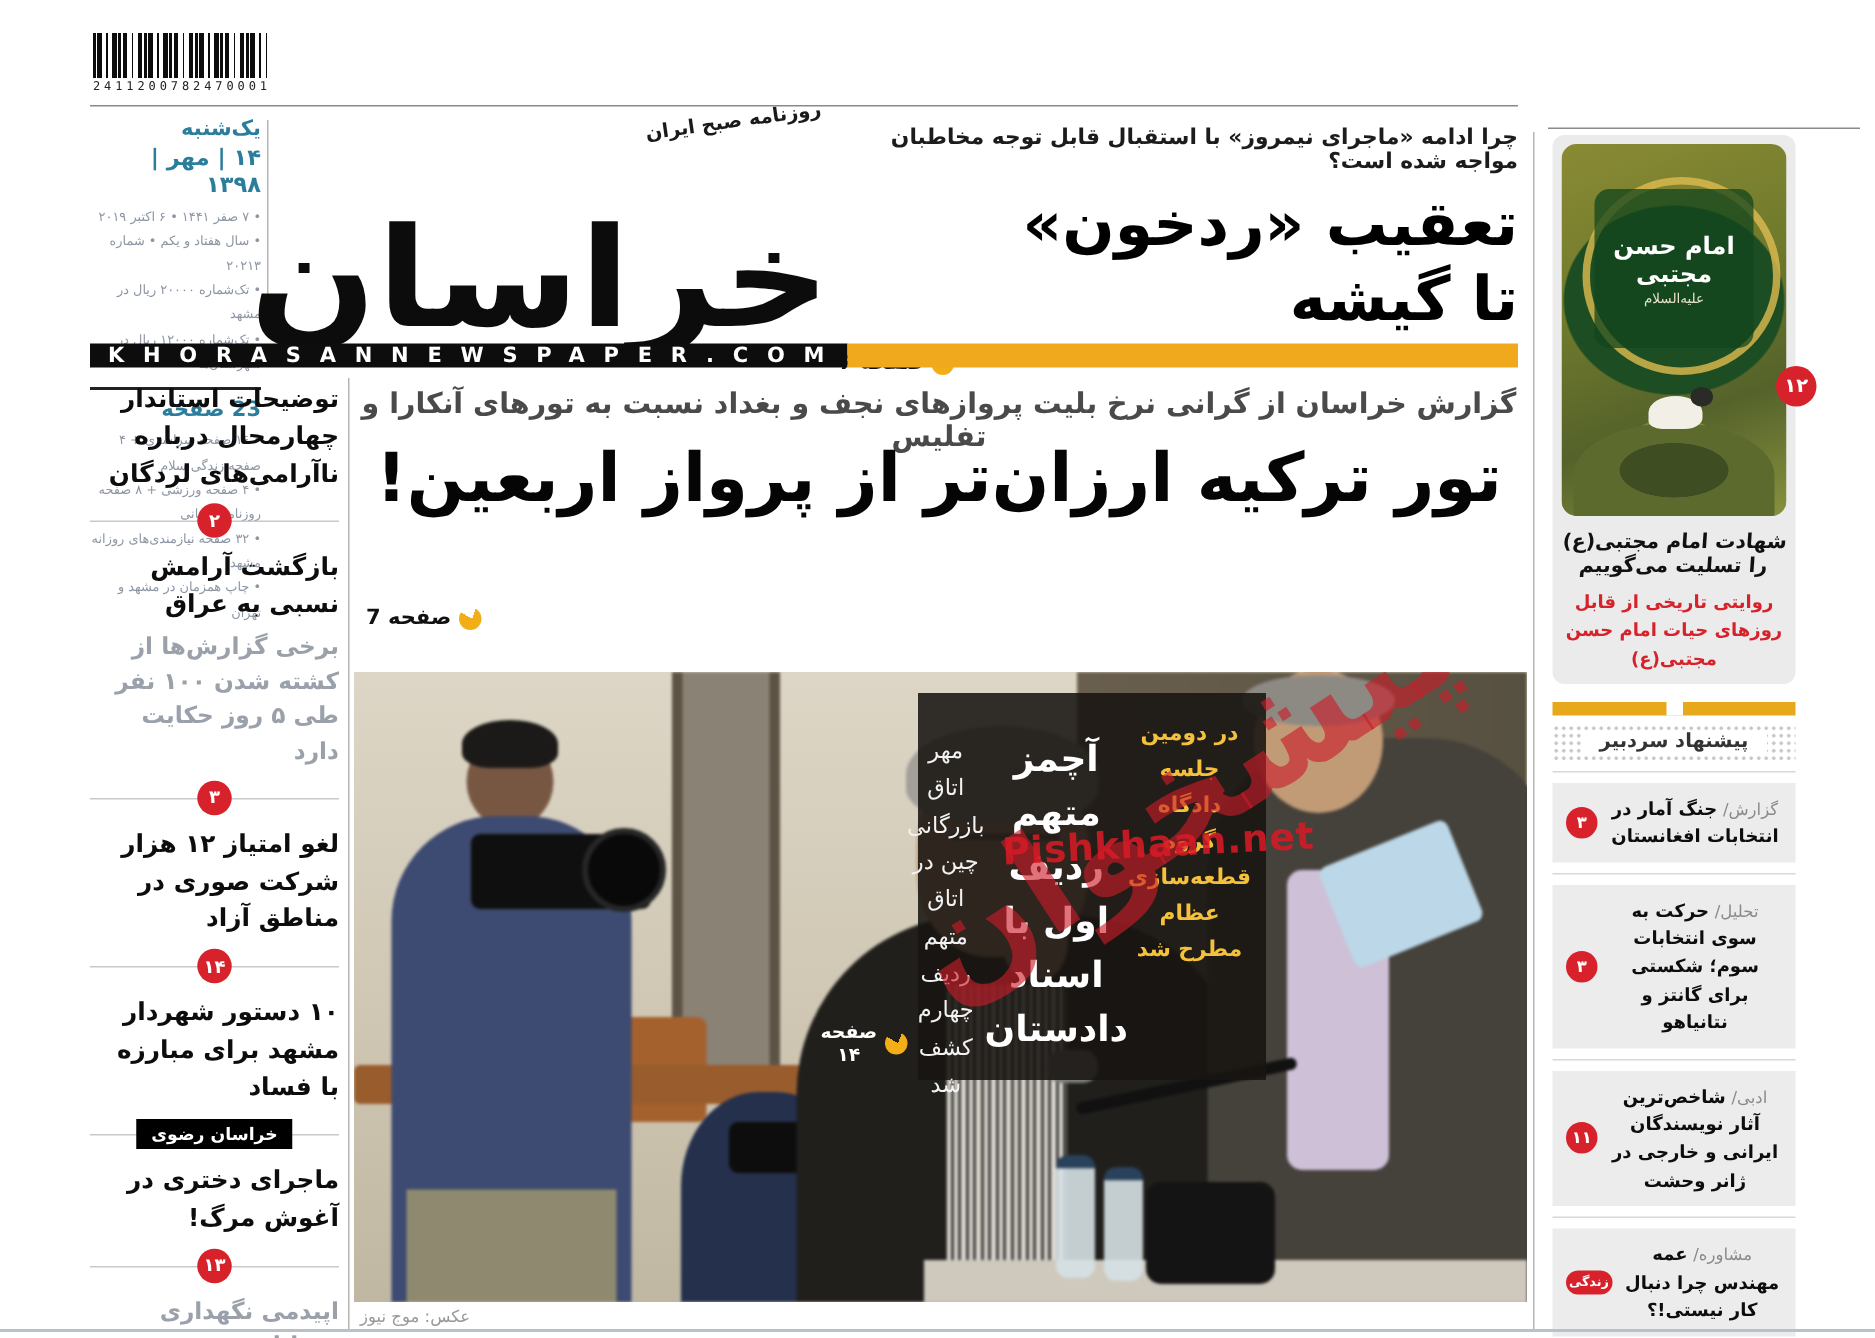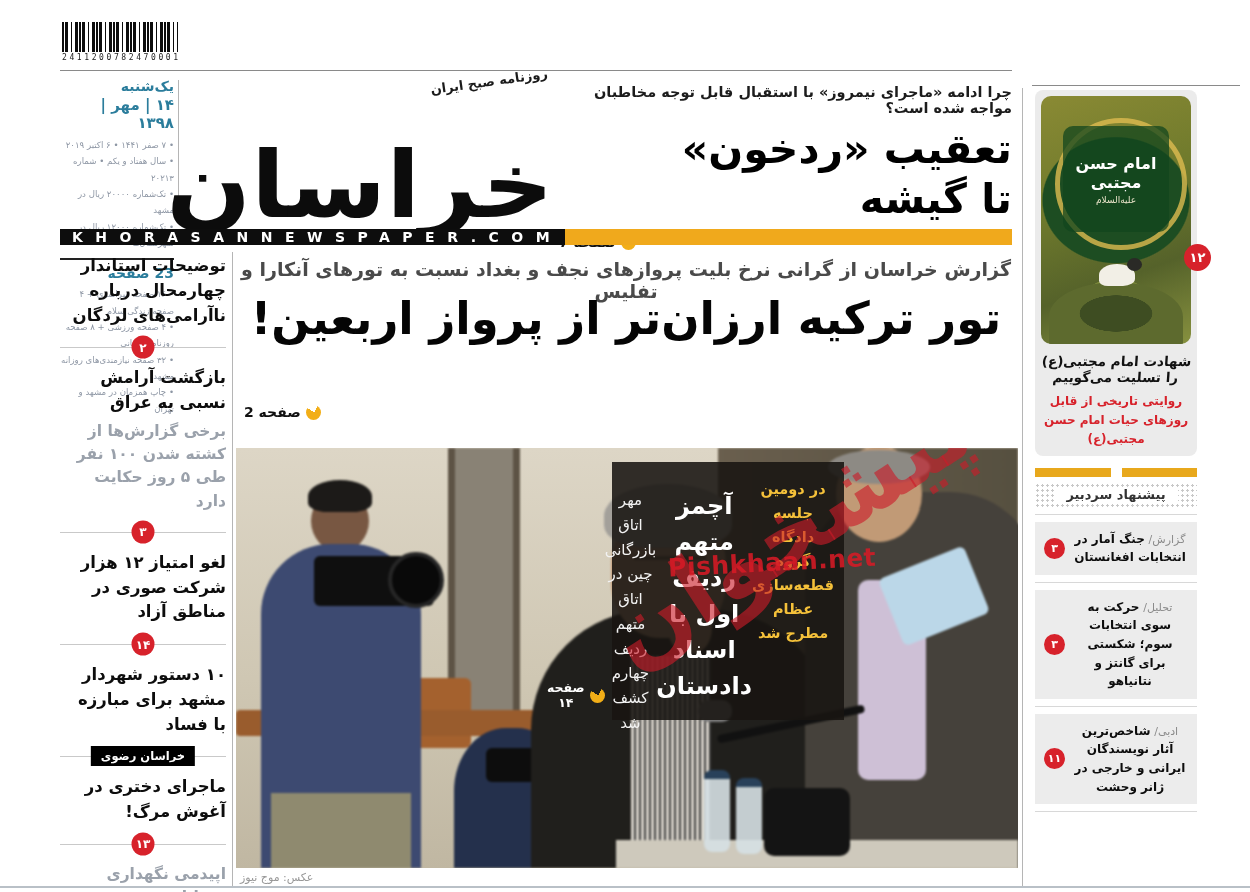--- a/index.html
+++ b/index.html
@@ -189,21 +189,21 @@
     <div class="pre">اپیدمی نگهداری حیوانات عجیب و غریب</div>
 
   </div>
 
   <div class="rule-v" style="left:232px;top:252px;height:634px;"></div>
 
   <div class="mkicker">گزارش خراسان از گرانی نرخ بلیت پروازهای نجف و بغداد نسبت به تورهای آنکارا و تفلیس</div>
   <div class="mheadline">تور ترکیه ارزان‌تر از پرواز اربعین!</div>
   <div class="pageref mpageref">
     <span class="pac"></span>
-    <span>صفحه 2</span>
+    <span>صفحه 7</span>
   </div>
 
   <div class="photo">
     <div class="ph-art">
       <div class="ph" style="right:0;top:0;width:300px;height:100%;background:linear-gradient(90deg,#6b5f4c,#57503f);"></div>
       <div class="ph" style="left:212px;top:0;width:58px;height:270px;background:#8a8274;border-left:7px solid #5e5344;border-right:7px solid #5e5344;"></div>
       <div class="ph" style="left:140px;top:230px;width:95px;height:70px;background:#a96029;border-radius:6px;"></div>
       <div class="ph" style="left:0;top:262px;width:300px;height:26px;background:#9e5b28;border-radius:4px;"></div>
       <div class="ph" style="left:75px;top:42px;width:58px;height:62px;background:#7a5740;border-radius:50%;"></div>
       <div class="ph" style="left:72px;top:32px;width:64px;height:32px;background:#1c1a18;border-radius:50% 50% 30% 30%;"></div>
@@ -281,17 +281,21 @@
     <div class="ecard">
       <div class="txt"><span class="lbl">تحلیل/</span> <b>حرکت به سوی انتخابات سوم؛ شکستی برای گانتز و نتانیاهو</b></div>
       <span class="badge">۳</span>
     </div>
     <div class="esep"></div>
     <div class="ecard">
       <div class="txt"><span class="lbl">ادبی/</span> <b>شاخص‌ترین آثار نویسندگان ایرانی و خارجی در ژانر وحشت</b></div>
       <span class="badge">۱۱</span>
     </div>
     <div class="esep"></div>
+    <div class="ecard">
+      <div class="txt"><span class="lbl">مشاوره/</span> <b>عمه مهندس چرا دنبال کار نیستی!؟</b></div>
+      <span class="badge oval">زندگی</span>
+    </div>
 
   </div>
 
   <div class="bottom-rule"></div>
 </div>
 
 </body></html>

